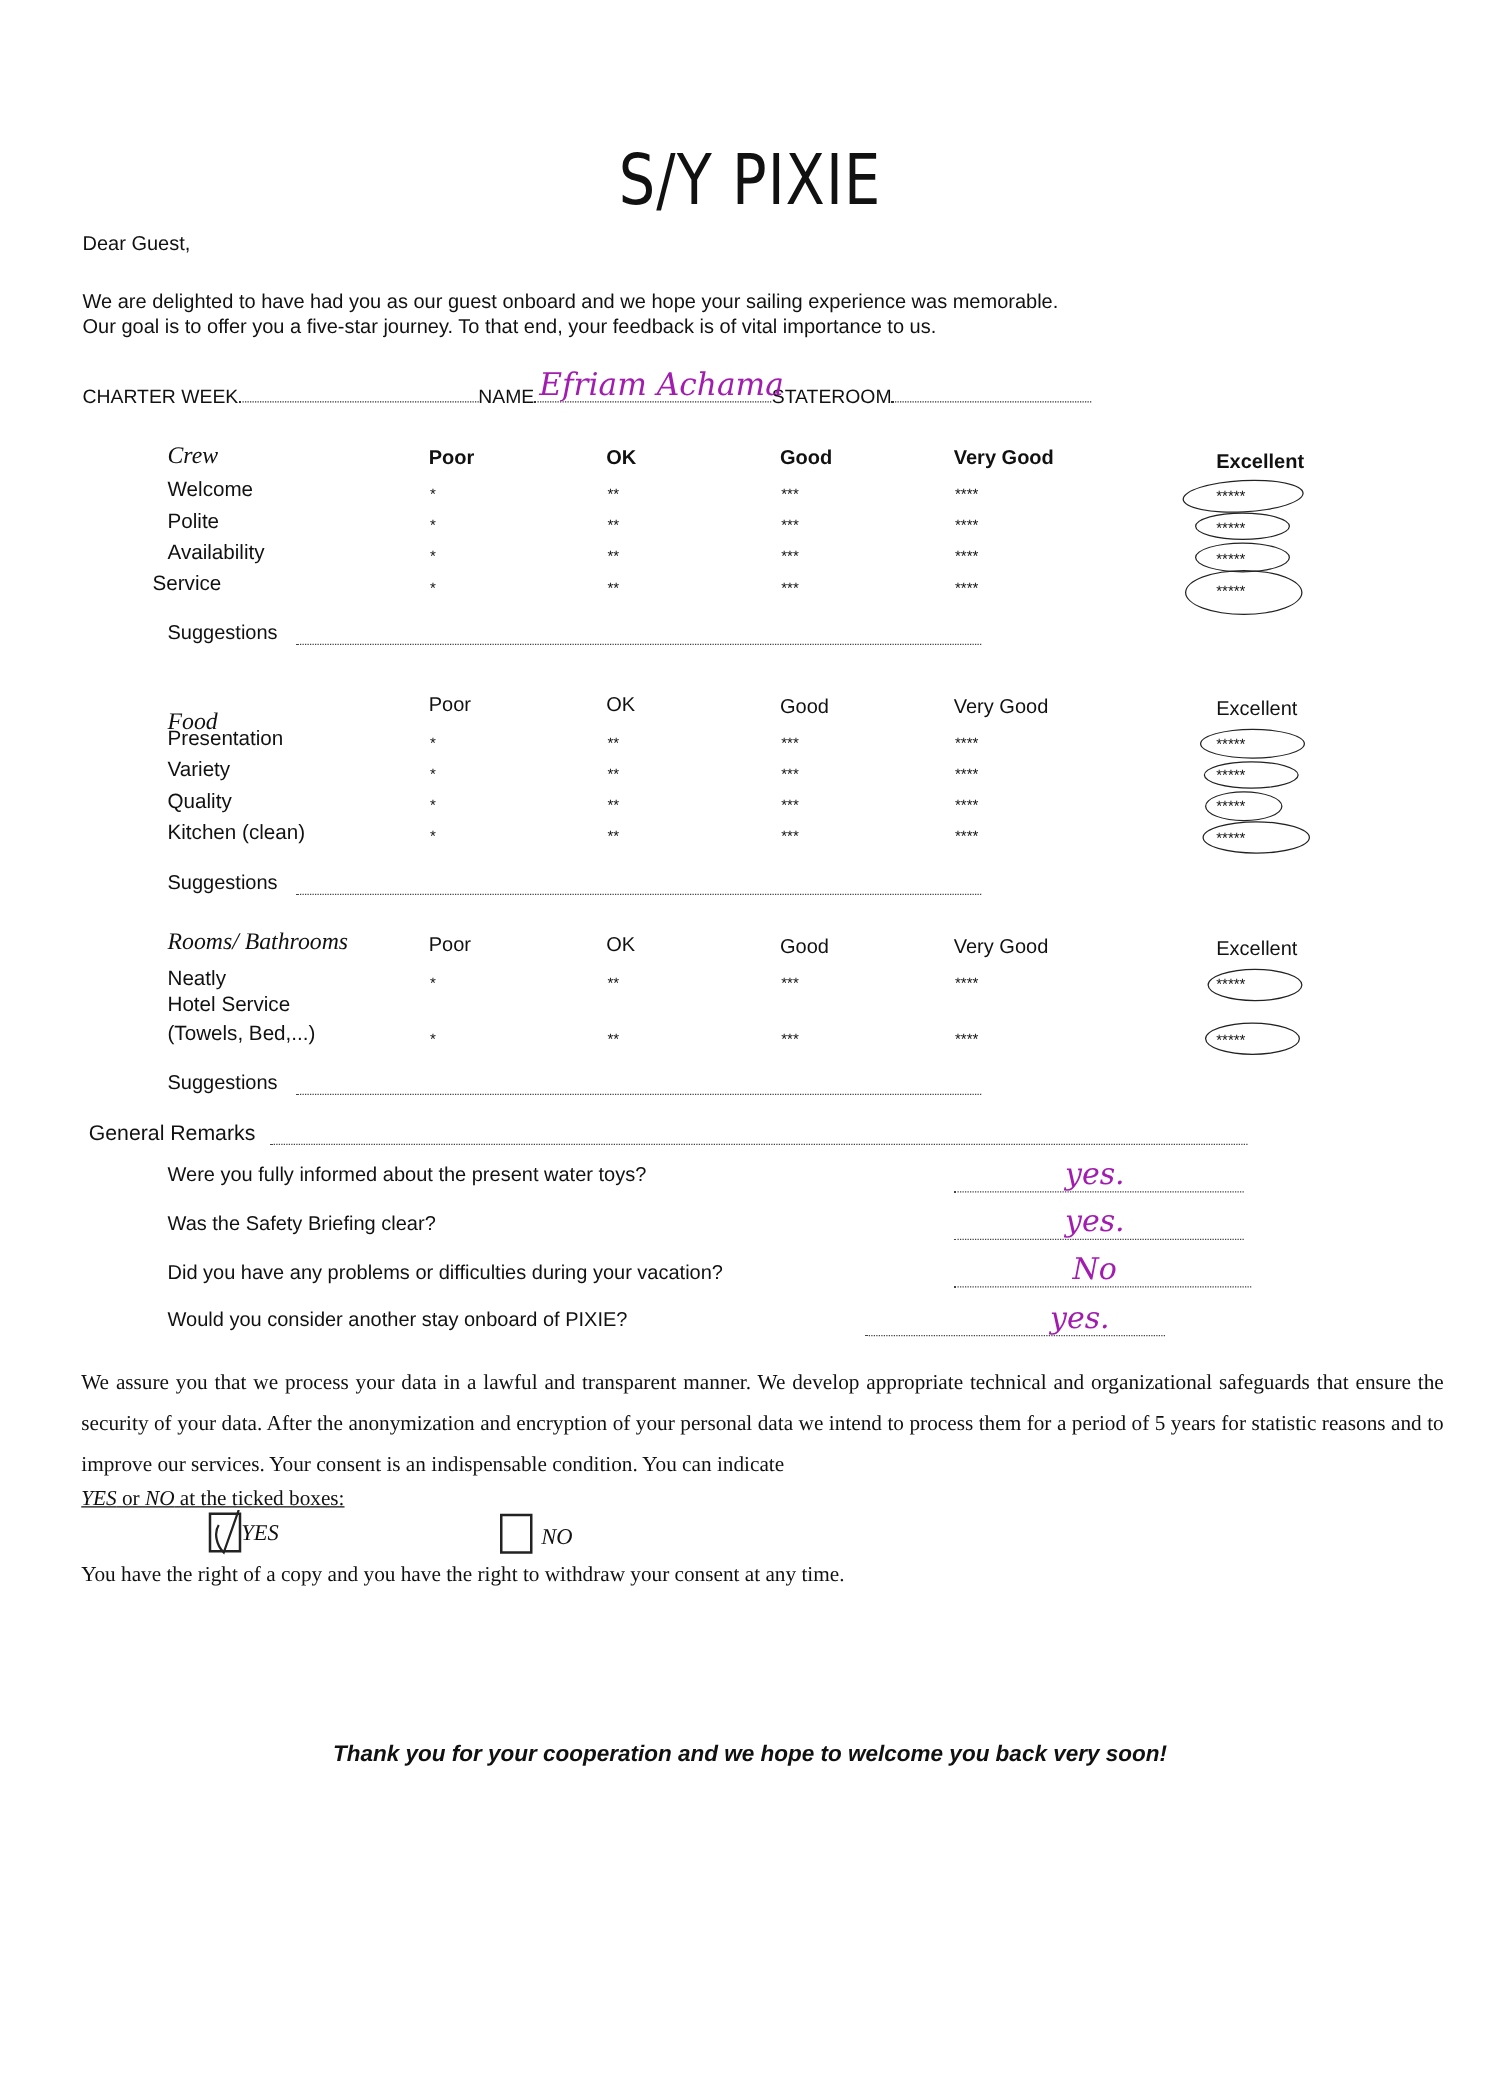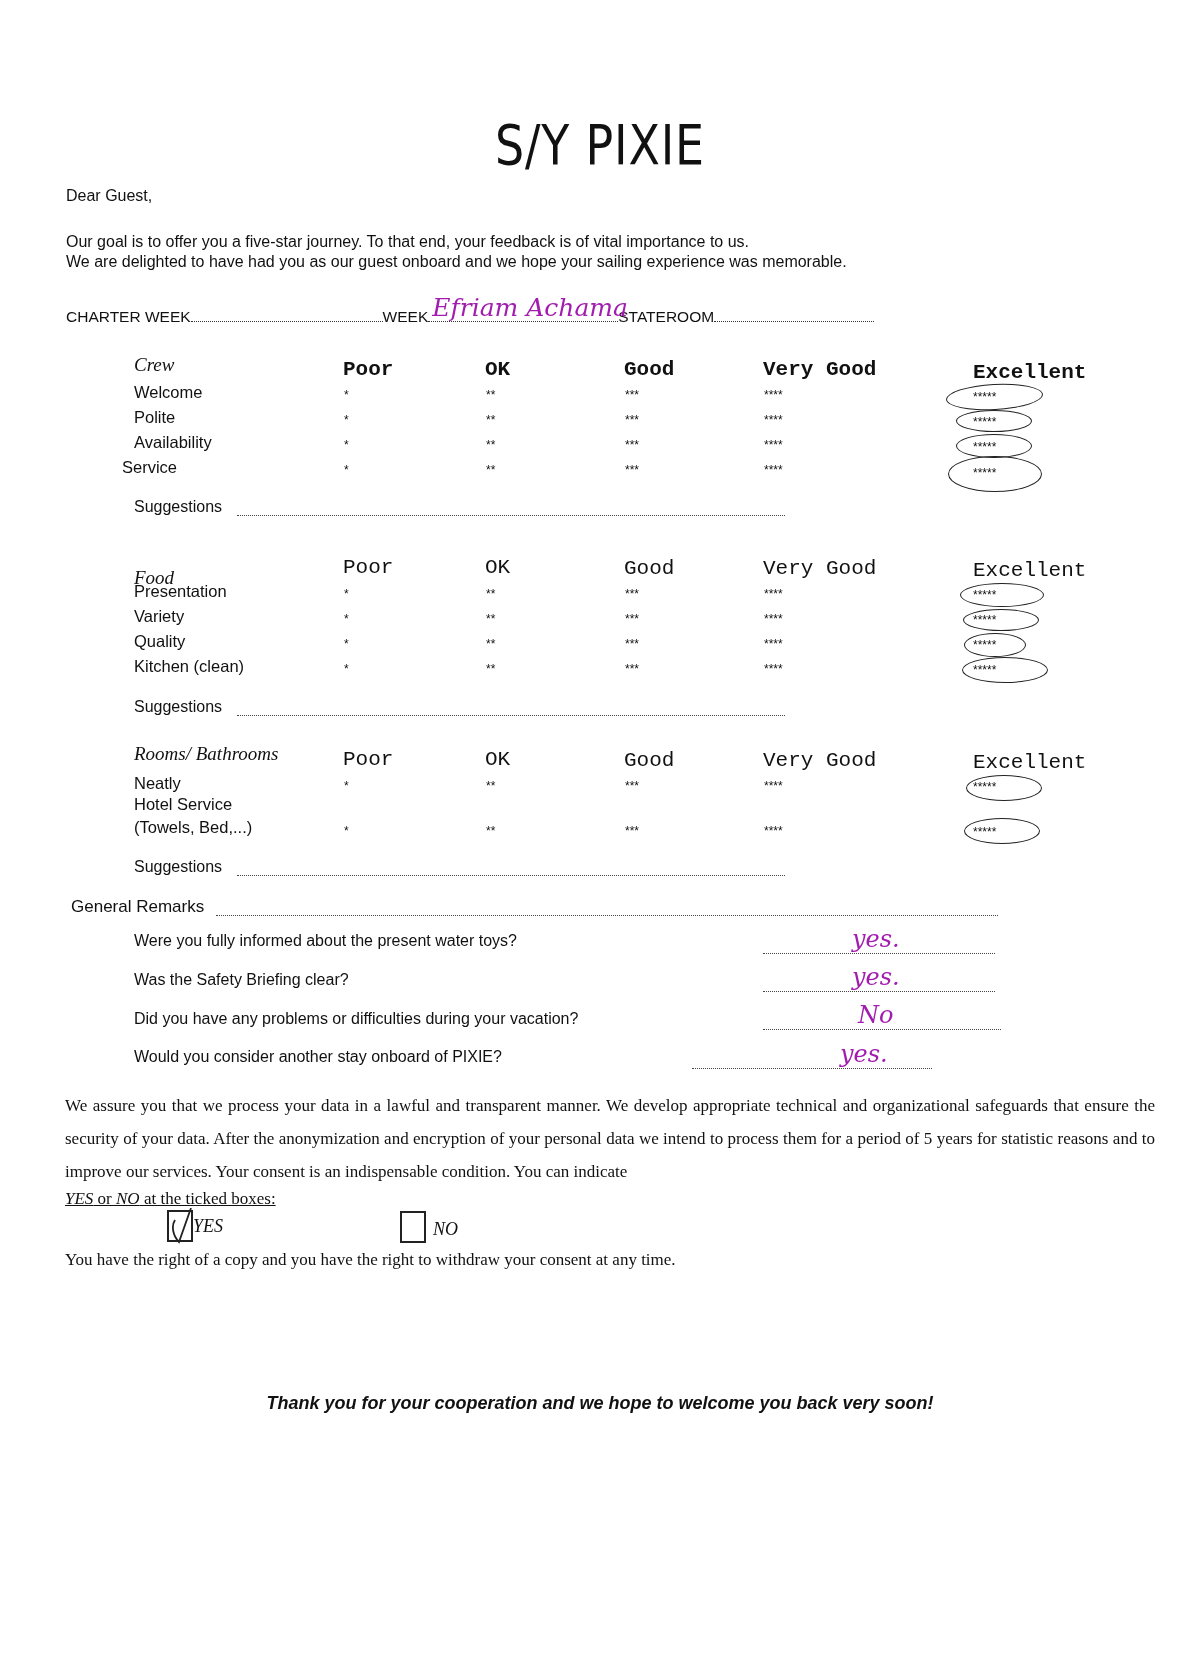--- a/index.html
+++ b/index.html
@@ -4,43 +4,43 @@
   <style>
     html, body { margin: 0; padding: 0; background: #ffffff; }
     body { width: 1200px; height: 1680px; position: relative; overflow: hidden; color: #111; font-family: "Liberation Sans", sans-serif; }
     .abs { position: absolute; }
     .serif { font-family: "Liberation Serif", serif; }
     .title { left: 0; width: 1200px; top: 112px; text-align: center; font-size: 56px; letter-spacing: 1px; font-family: "DejaVu Sans", sans-serif; font-weight: normal; transform: scaleX(0.82); }
     .txt16 { font-size: 16px; }
     .intro { font-size: 16px; line-height: 20px; }
     .dots { display: inline-block; border-bottom: 1.5px dotted #333; height: 14px; vertical-align: baseline; }
     .sec-head { font-family: "Liberation Serif", serif; font-style: italic; font-size: 19px; }
-    .col-h { font-size: 21px; font-weight: bold; font-family: Liberation Mono, monospace; }
+    .col-h { font-size: 16px; font-weight: bold; }
     .row-label { font-size: 16.5px; }
     .star { font-size: 12px; letter-spacing: 0; }
     .circle { position: absolute; border: 1.8px solid #222; border-radius: 50%; }
     .hand { font-family: "DejaVu Serif", serif; font-style: italic; color: #a21caf; font-size: 24px; }
     .legal { font-family: "Liberation Serif", serif; font-size: 17px; line-height: 33px; width: 1090px; text-align: justify; }
     .checkbox { position: absolute; width: 22px; height: 28px; border: 2px solid #222; }
     .thanks { left: 0; width: 1200px; text-align: center; font-style: italic; font-weight: bold; font-size: 18px; top: 1393px; }
     .suggest-dots { position: absolute; border-bottom: 1.5px dotted #444; height: 1px; }
   </style>
 </head>
 <body>
 
 <div class="abs title">S/Y PIXIE</div>
 
 <div class="abs txt16" style="left:66px; top:187px;">Dear Guest,</div>
 <div class="abs intro" style="left:66px; top:232px; width:1000px;">
+  <div>We are delighted to have had you as our guest onboard and we hope your sailing experience was memorable.</div>
   <div>Our goal is to offer you a five-star journey. To that end, your feedback is of vital importance to us.</div>
-  <div>We are delighted to have had you as our guest onboard and we hope your sailing experience was memorable.</div>
 </div>
 
 <div class="abs" style="left:66px; top:307px; font-size:15.5px; white-space:nowrap;">
-  <span>CHARTER WEEK</span><span class="dots" style="width:192px;"><span></span></span><span>WEEK</span><span class="dots" style="width:190px; position:relative;"><span class="hand" style="position:absolute; left:4px; top:-14px; font-size:25px; white-space:nowrap;">Efriam Achama</span></span><span>STATEROOM</span><span class="dots" style="width:160px;"><span></span></span>
+  <span>CHARTER WEEK</span><span class="dots" style="width:192px;"><span></span></span><span>NAME</span><span class="dots" style="width:190px; position:relative;"><span class="hand" style="position:absolute; left:4px; top:-14px; font-size:25px; white-space:nowrap;">Efriam Achama</span></span><span>STATEROOM</span><span class="dots" style="width:160px;"><span></span></span>
 </div>
 
 <div>
   <div class="abs sec-head" style="left:134px; top:354px;">Crew</div>
   <div class="abs col-h" style="left:343px; top:358px;">Poor</div>
   <div class="abs col-h" style="left:485px; top:358px;">OK</div>
   <div class="abs col-h" style="left:624px; top:358px;">Good</div>
   <div class="abs col-h" style="left:763px; top:358px;">Very Good</div>
   <div class="abs col-h" style="left:973px; top:361px;">Excellent</div>
 

